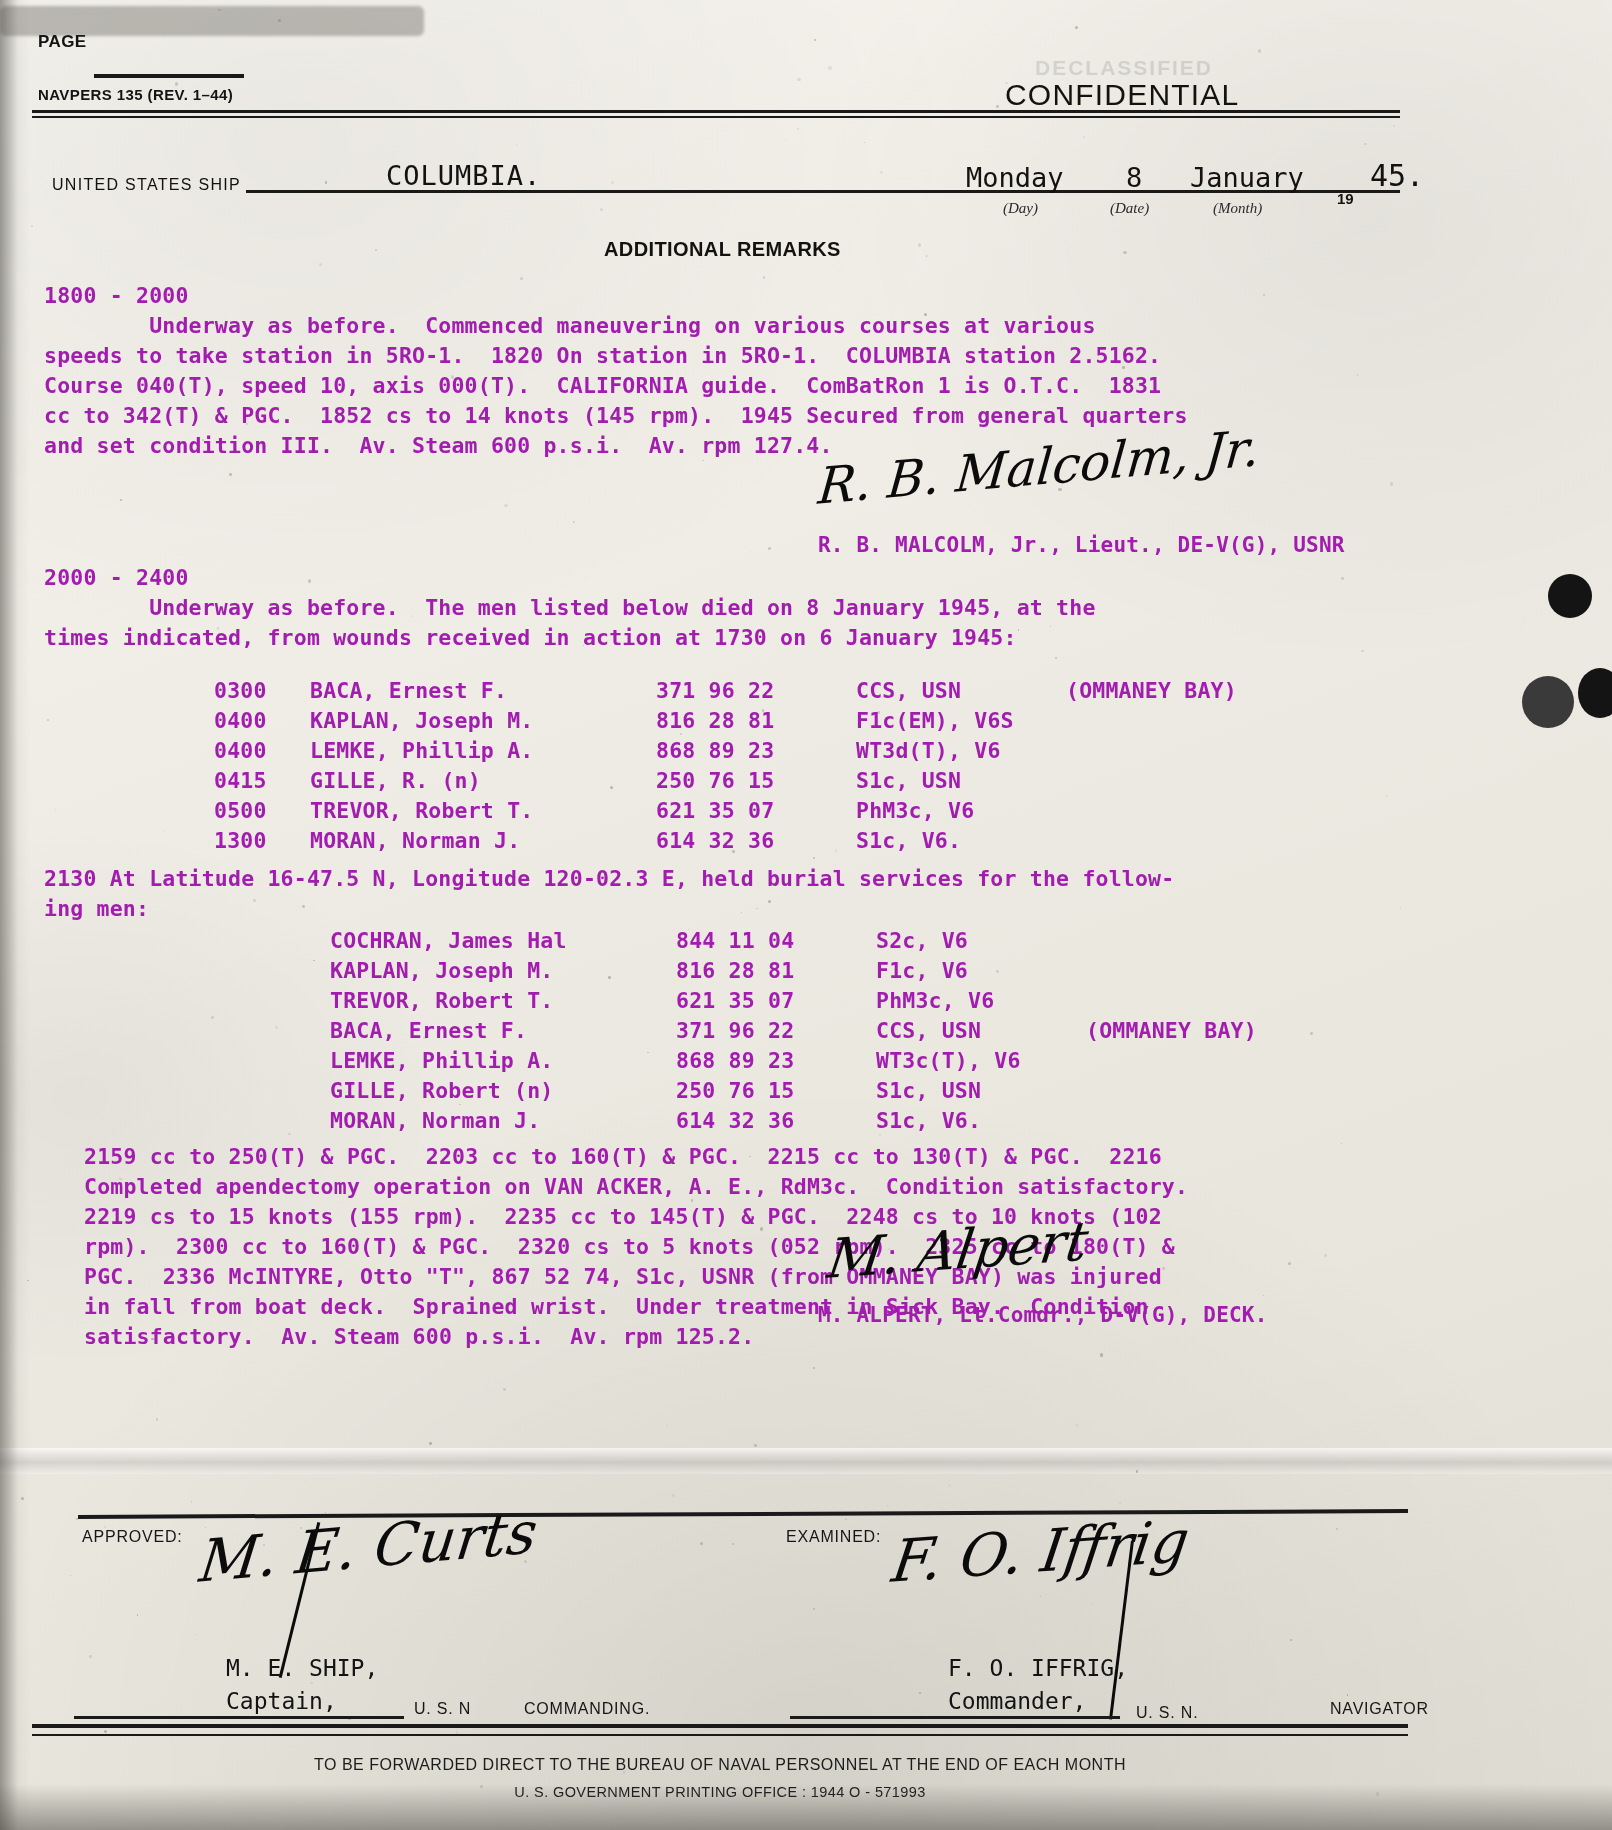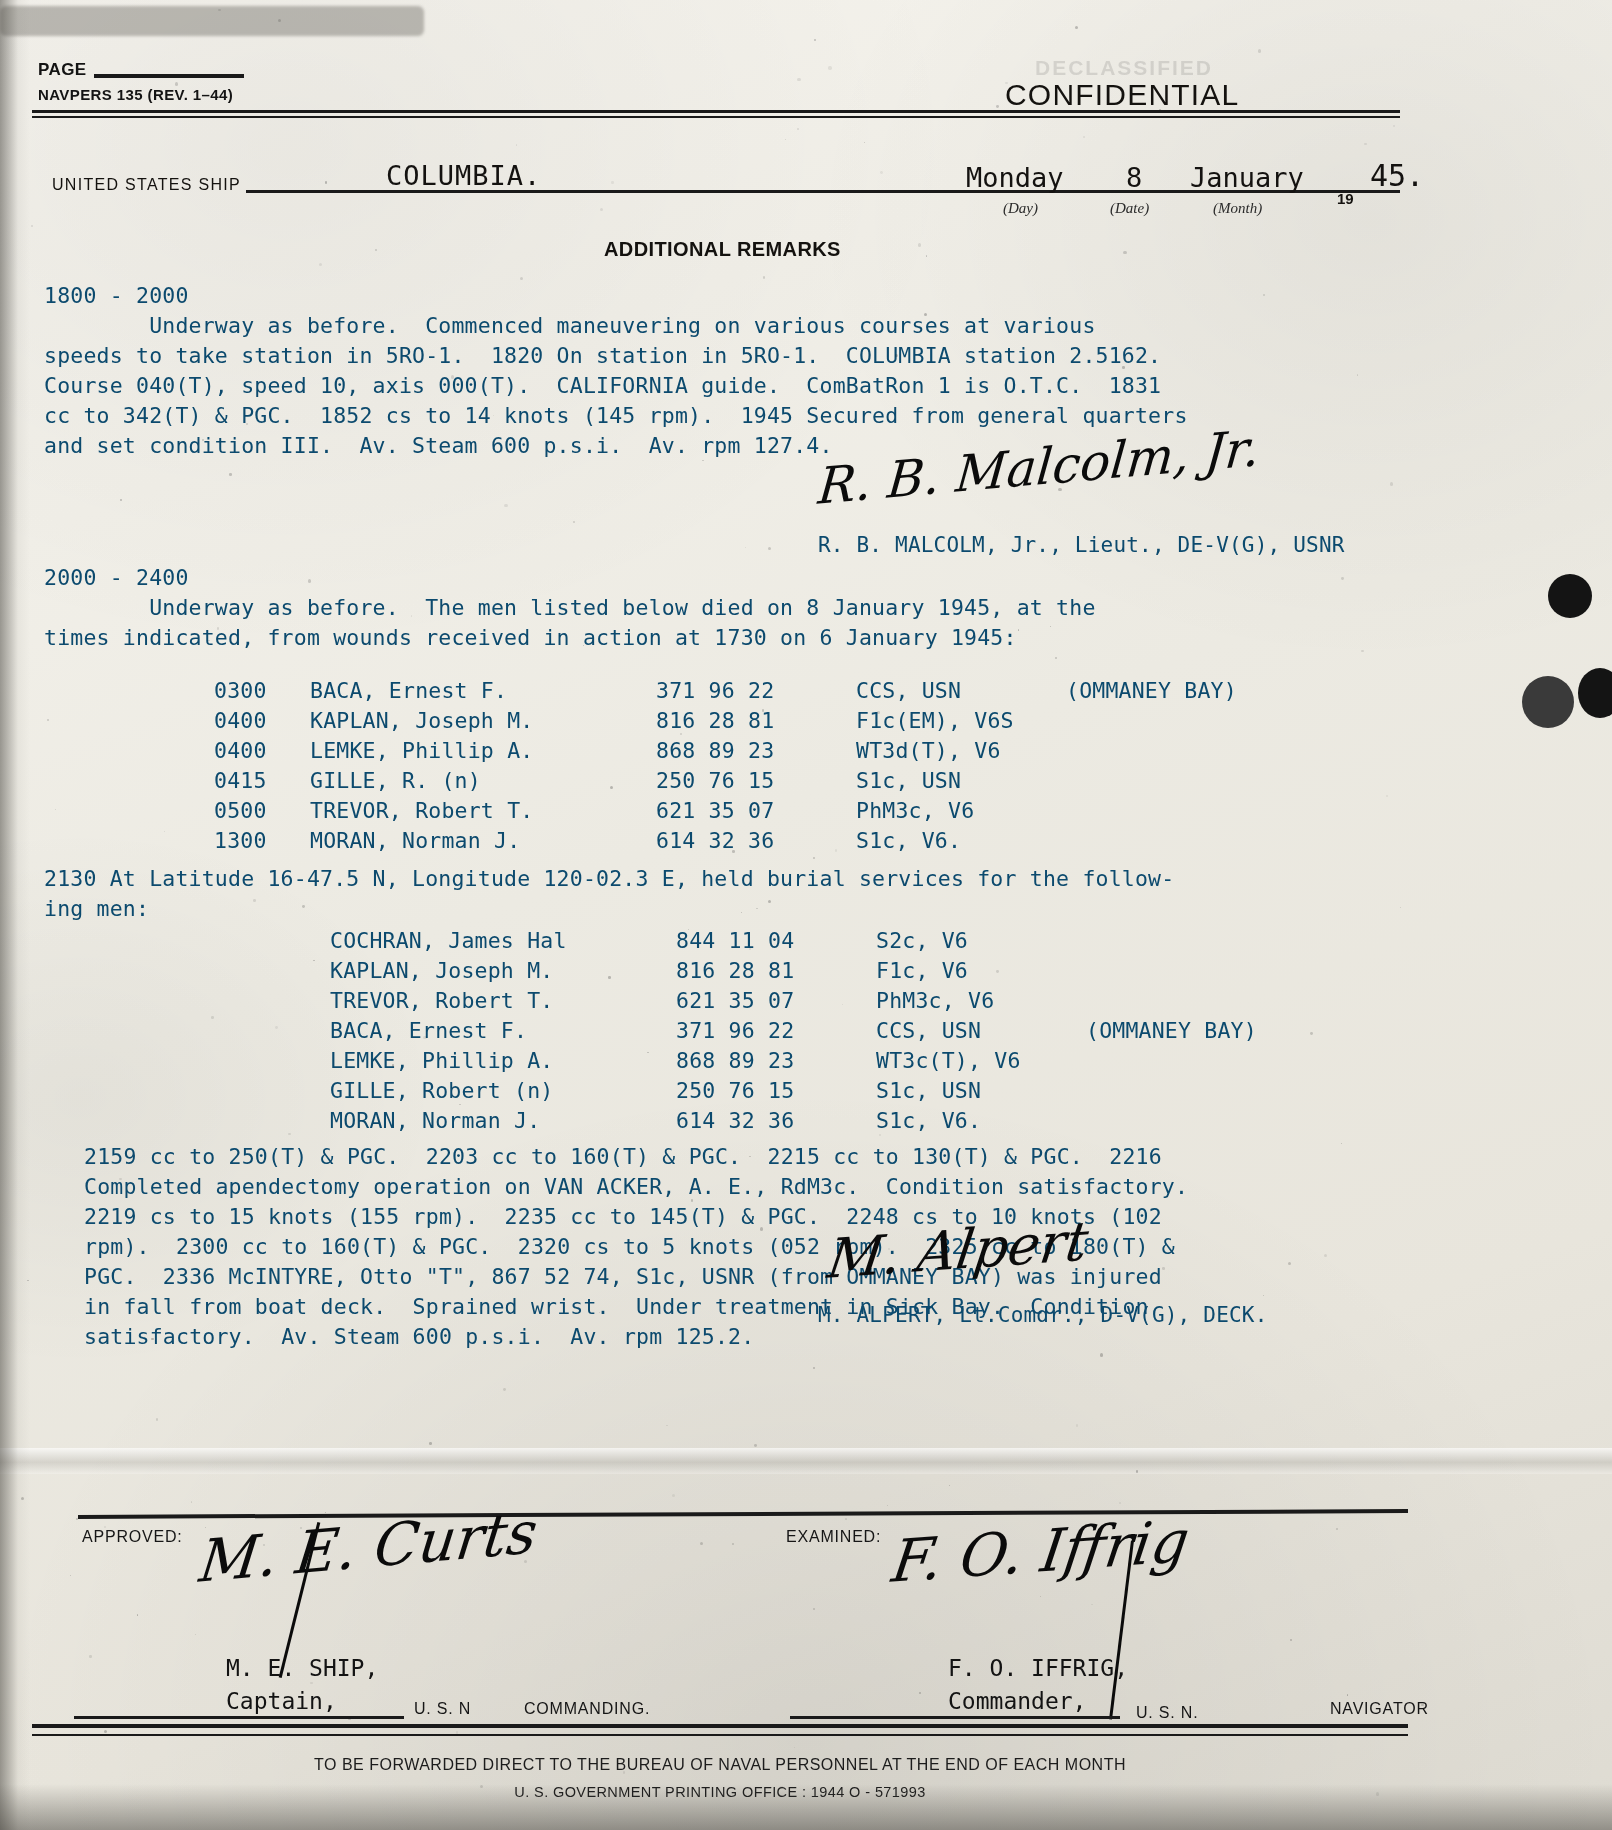--- a/index.html
+++ b/index.html
@@ -50,21 +50,21 @@
   .layer { position: absolute; }
 
   
   .form-print {
     font-family: "Liberation Sans", sans-serif;
     font-weight: bold;
     color: #141414;
     letter-spacing: 0.4px;
   }
   #page-label {
-    left: 38px; top: 60px;
+    left: 38px; top: 32px;
     font-size: 17px;
   }
   #page-blank-rule {
     left: 94px; top: 74px; width: 150px; height: 4px;
     background: #191919;
   }
   #navpers-label {
     left: 38px; top: 86px;
     font-size: 15px;
   }
@@ -130,23 +130,24 @@
     font-weight: bold;
     letter-spacing: 0.4px;
   }
 
   
   .tw {
     position: absolute;
     font-family: "DejaVu Sans Mono", monospace;
     font-size: 21.5px;
     line-height: 30px;
-    color: #0c4a6e;
+    color: #a21caf;
     white-space: pre;
     letter-spacing: 0.2px;
+    font-weight: bold;
   }
   .tw-ship {
     position: absolute;
     font-family: "DejaVu Sans Mono", monospace;
     font-size: 27px;
     color: #141210;
     white-space: pre;
     letter-spacing: 1px;
   }
   .tw-date {

